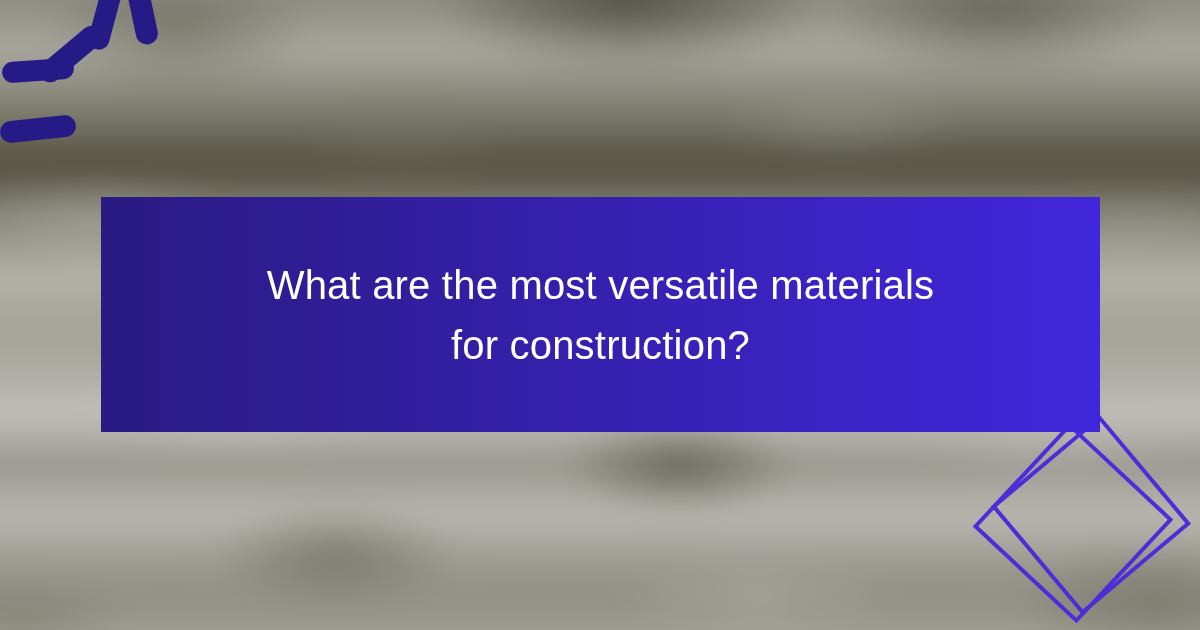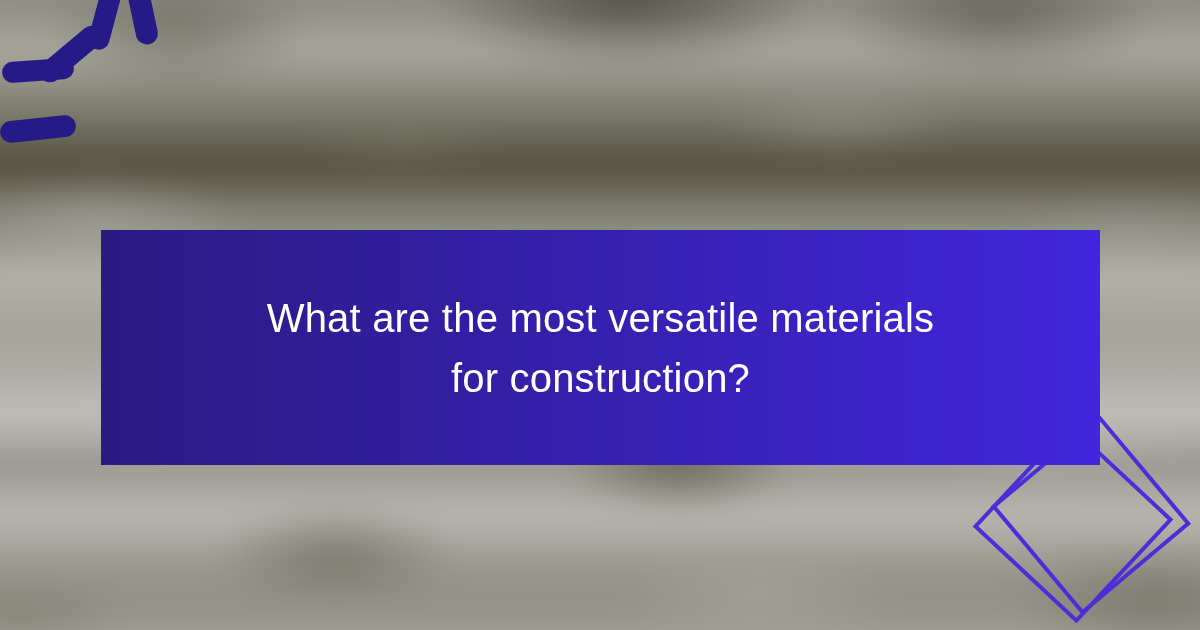--- a/index.html
+++ b/index.html
@@ -138,17 +138,17 @@
       <div class="ray" style="left: 33px; top: 43px; width: 76px; height: 22px; transform: rotate(-40deg);"></div>
       <div class="ray" style="left: 71px; top: 6px; width: 68px; height: 21px; transform: rotate(-75deg);"></div>
       <div class="ray" style="left: 102px; top: -5px; width: 78px; height: 22px; transform: rotate(-102deg);"></div>
     </div>
 
   <svg class="diamonds" id="diamonds" viewBox="0 0 230 220">
       <rect x="34" y="44" width="138" height="138" fill="none" stroke="#4b2ed8" stroke-width="4" transform="rotate(43 103 113)"></rect>
       <rect x="52" y="36" width="138" height="138" fill="none" stroke="#4b2ed8" stroke-width="4" transform="rotate(50 121 105)"></rect>
     </svg>
 
-  <div class="banner" id="banner" style="background: linear-gradient(90deg, rgb(42, 26, 130) 0%, rgb(66, 38, 220) 100%); margin-top: 33px;">
+  <div class="banner" id="banner" style="background: linear-gradient(90deg, rgb(42, 26, 130) 0%, rgb(66, 38, 220) 100%);">
     <div class="banner-title">What are the most versatile materials for construction?</div>
   </div>
 
 </div>
 
 </body></html>

